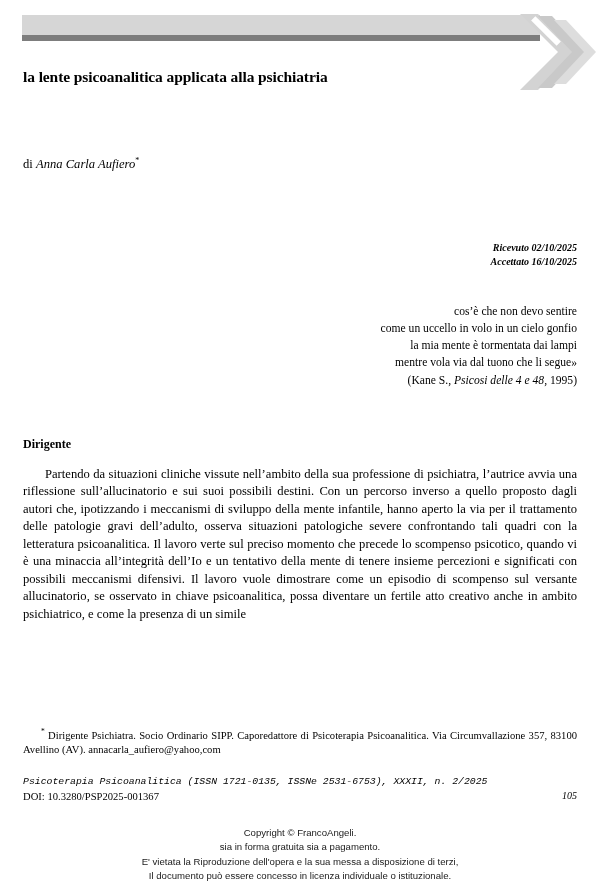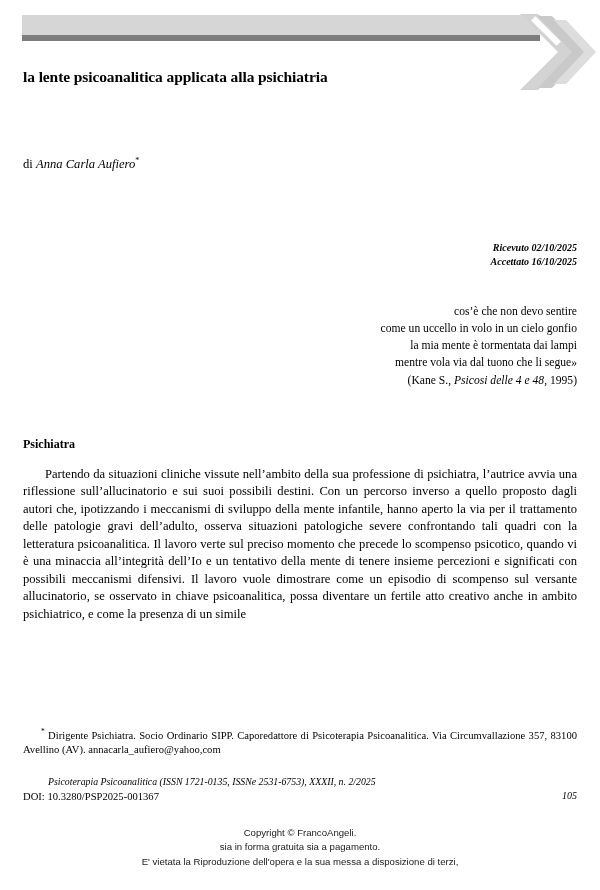--- a/index.html
+++ b/index.html
@@ -144,25 +144,24 @@
   .footnote sup {
     font-size: 7.5px;
     vertical-align: super;
   }
 
   
   .journal-line {
     position: absolute;
     left: 23px;
     top: 776px;
-    font-family: Liberation Serif, serif;
+    font-family: Liberation Mono, monospace;
     font-style: italic;
     font-size: 9.8px;
     white-space: nowrap;
-    margin-left: 25px;
   }
   .doi-line {
     position: absolute;
     left: 23px;
     top: 791px;
     font-size: 10.6px;
     white-space: nowrap;
   }
   .page-number {
     position: absolute;
@@ -224,30 +223,31 @@
   </div>
 
   <div class="epigraph">
     <span class="vline">cos’è che non devo sentire</span>
     <span class="vline">come un uccello in volo in un cielo gonfio</span>
     <span class="vline">la mia mente è tormentata dai lampi</span>
     <span class="vline">mentre vola via dal tuono che li segue»</span>
     <span class="attrib"><span>(Kane S., </span><i>Psicosi delle 4 e 48</i><span>, 1995)</span></span>
   </div>
 
-  <div class="abstract-heading">Psichiatra</div>
+  <div class="abstract-heading">Dirigente</div>
   <div class="abstract-body">Partendo da situazioni cliniche vissute nell’ambito della sua professione di psichiatra, l’autrice avvia una riflessione sull’allucinatorio e sui suoi possibili destini. Con un percorso inverso a quello proposto dagli autori che, ipotizzando i meccanismi di sviluppo della mente infantile, hanno aperto la via per il trattamento delle patologie gravi dell’adulto, osserva situazioni patologiche severe confrontando tali quadri con la letteratura psicoanalitica. Il lavoro verte sul preciso momento che precede lo scompenso psicotico, quando vi è una minaccia all’integrità dell’Io e un tentativo della mente di tenere insieme percezioni e significati con possibili meccanismi difensivi. Il lavoro vuole dimostrare come un episodio di scompenso sul versante allucinatorio, se osservato in chiave psicoanalitica, possa diventare un fertile atto creativo anche in ambito psichiatrico, e come la presenza di un simile</div>
 
   <div class="footnote">
     <sup>*</sup><span> Dirigente Psichiatra. Socio Ordinario SIPP. Caporedattore di Psicoterapia Psicoanalitica. Via Circumvallazione 357, 83100 Avellino (AV). annacarla_aufiero@yahoo,com</span>
   </div>
 
   <div class="journal-line">Psicoterapia Psicoanalitica (ISSN 1721-0135, ISSNe 2531-6753), XXXII, n. 2/2025</div>
   <div class="doi-line">DOI: 10.3280/PSP2025-001367</div>
   <div class="page-number">105</div>
 
   <div class="copyright">
     <span>Copyright © FrancoAngeli.</span>
     <span>sia in forma gratuita sia a pagamento.</span>
     <span>E' vietata la Riproduzione dell'opera e la sua messa a disposizione di terzi,</span>
+    <span>Il documento può essere concesso in licenza individuale o istituzionale.</span>
   </div>
 
 </div>
 
 </body></html>

